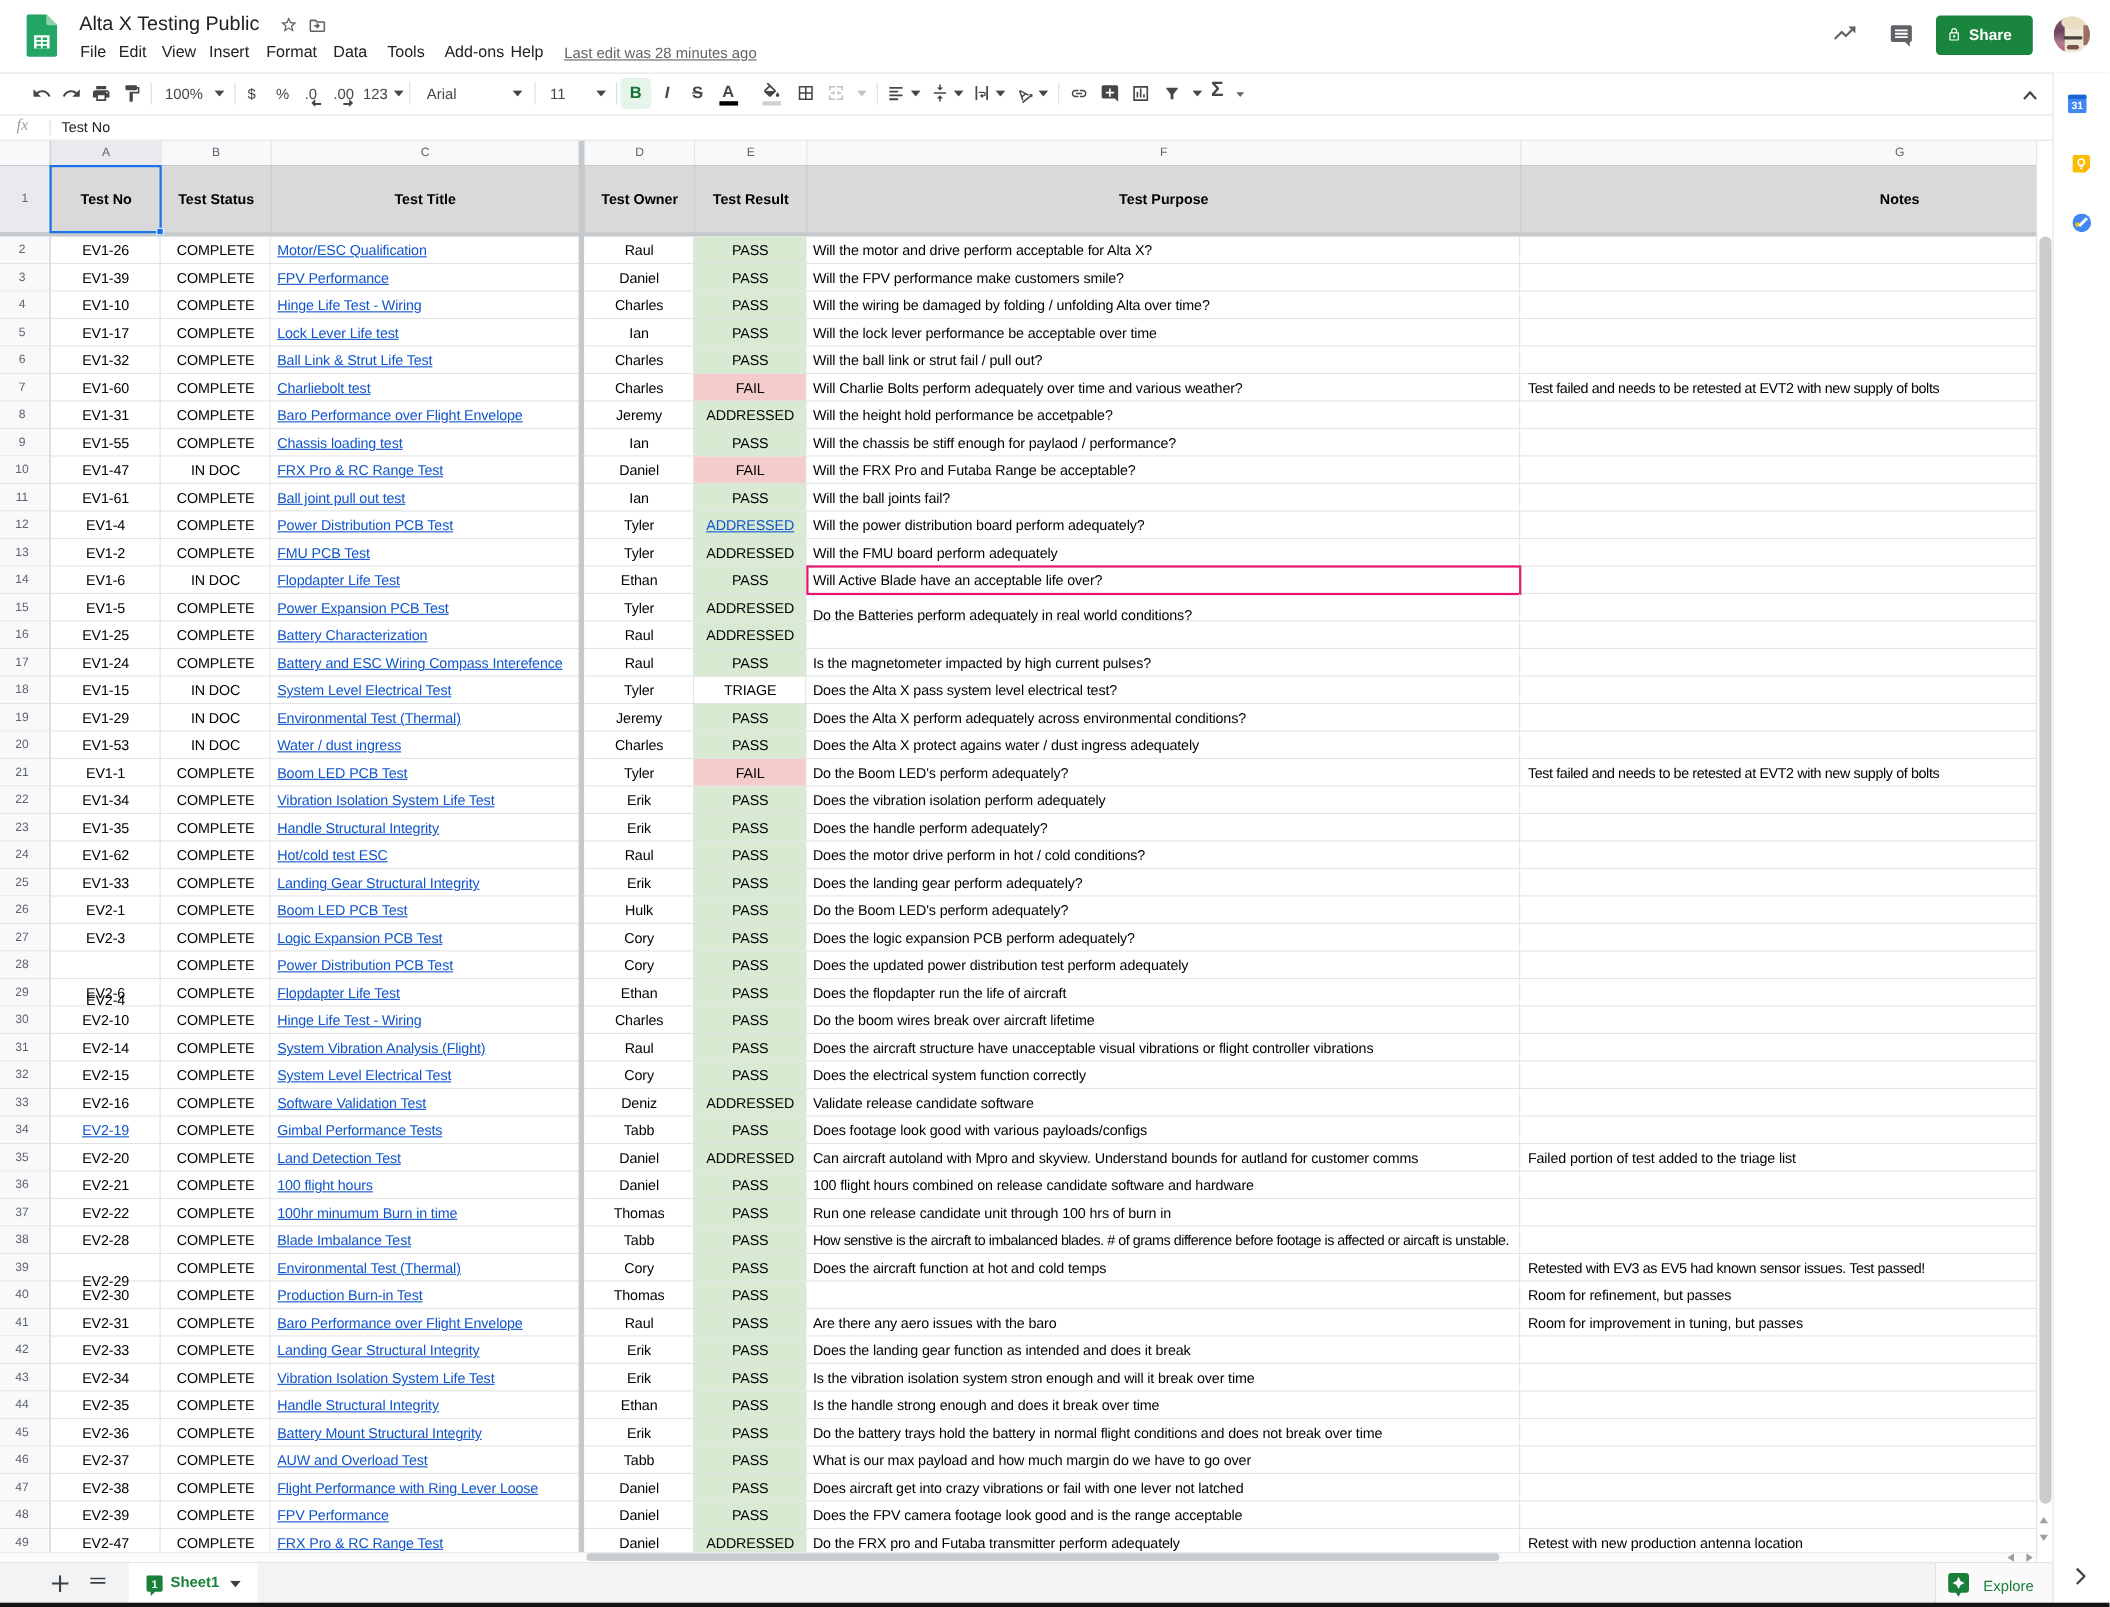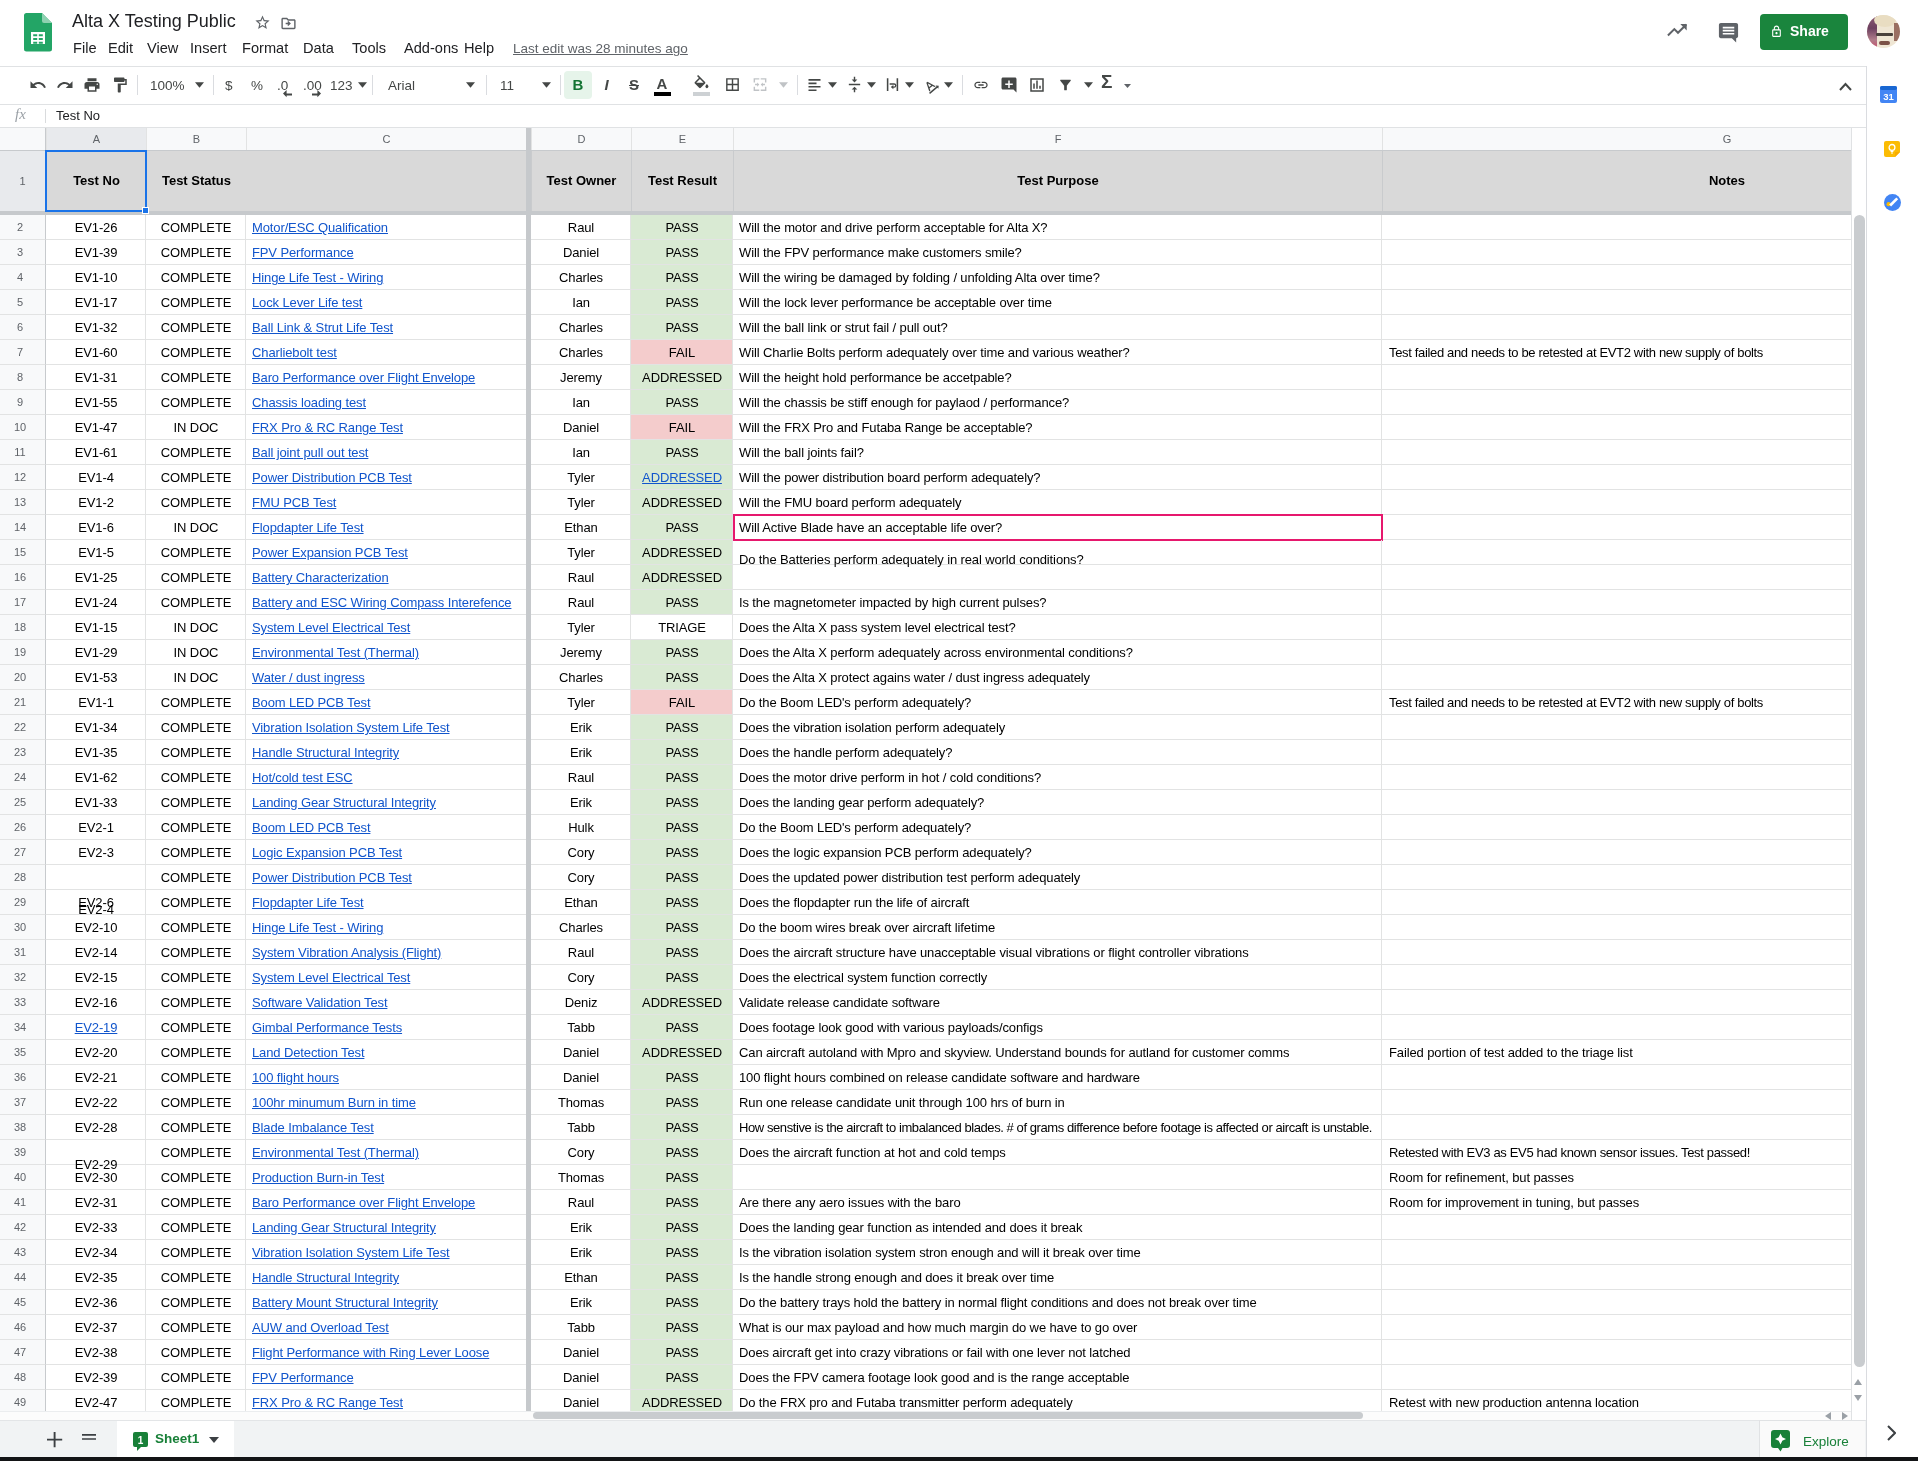--- a/index.html
+++ b/index.html
@@ -187,20 +187,21 @@
 <div class="ab ctr" style="left:631px;top:0;width:102px;height:22px;font-size:11px;color:#5f6368;line-height:23px;border-left:1px solid #e2e3e3;">E</div>
 <div class="ab ctr" style="left:733px;top:0;width:649px;height:22px;font-size:11px;color:#5f6368;line-height:23px;border-left:1px solid #e2e3e3;">F</div>
 <div class="ab ctr" style="left:1382px;top:0;width:689px;height:22px;font-size:11px;color:#5f6368;line-height:23px;border-left:1px solid #e2e3e3;">G</div>
 </div>
 <div class="ab" style="left:45px;top:128px;width:1px;height:23px;background:#c7cacd;"></div>
 <div class="ab" style="left:0;top:151px;width:1851px;height:60px;background:#d9d9d9;"></div>
 <div class="ab" style="left:0;top:151px;width:46px;height:60px;background:#e8eaed;border-right:1px solid #c7cacd;text-align:center;line-height:60px;font-size:11px;color:#5f6368;">1</div>
 <div class="ab" style="left:0;top:151px;width:1851px;height:60px;overflow:hidden;">
 <div class="ab ctr" style="left:46px;top:0;width:100px;height:60px;line-height:60px;font-size:13px;font-weight:bold;color:#000;border-left:1px solid #c9cbcd;">Test No</div>
 <div class="ab ctr" style="left:146px;top:0;width:100px;height:60px;line-height:60px;font-size:13px;font-weight:bold;color:#000;border-left:1px solid #c9cbcd;">Test Status</div>
+<div class="ab ctr" style="left:246px;top:0;width:280px;height:60px;line-height:60px;font-size:13px;font-weight:bold;color:#000;border-left:1px solid #c9cbcd;">Test Title</div>
 <div class="ab ctr" style="left:531px;top:0;width:100px;height:60px;line-height:60px;font-size:13px;font-weight:bold;color:#000;border-left:1px solid #c9cbcd;">Test Owner</div>
 <div class="ab ctr" style="left:631px;top:0;width:102px;height:60px;line-height:60px;font-size:13px;font-weight:bold;color:#000;border-left:1px solid #c9cbcd;">Test Result</div>
 <div class="ab ctr" style="left:733px;top:0;width:649px;height:60px;line-height:60px;font-size:13px;font-weight:bold;color:#000;border-left:1px solid #c9cbcd;">Test Purpose</div>
 <div class="ab ctr" style="left:1382px;top:0;width:689px;height:60px;line-height:60px;font-size:13px;font-weight:bold;color:#000;border-left:1px solid #c9cbcd;">Notes</div>
 </div>
 <div class="ab" style="left:0;top:211px;width:1851px;height:4px;background:#c6c9cc;"></div>
 <div class="ab" style="left:0;top:215px;width:1851px;height:1196px;overflow:hidden;">
       <div class="rnum" style="top:0px;height:25px;line-height:25px;">2</div>
       <div class="ab" style="left:631px;top:0px;width:102px;height:25px;background:#d9ead3;"></div>
       <div class="ab" style="left:46px;top:24px;width:100px;height:1px;background:#e2e3e3;"></div>

